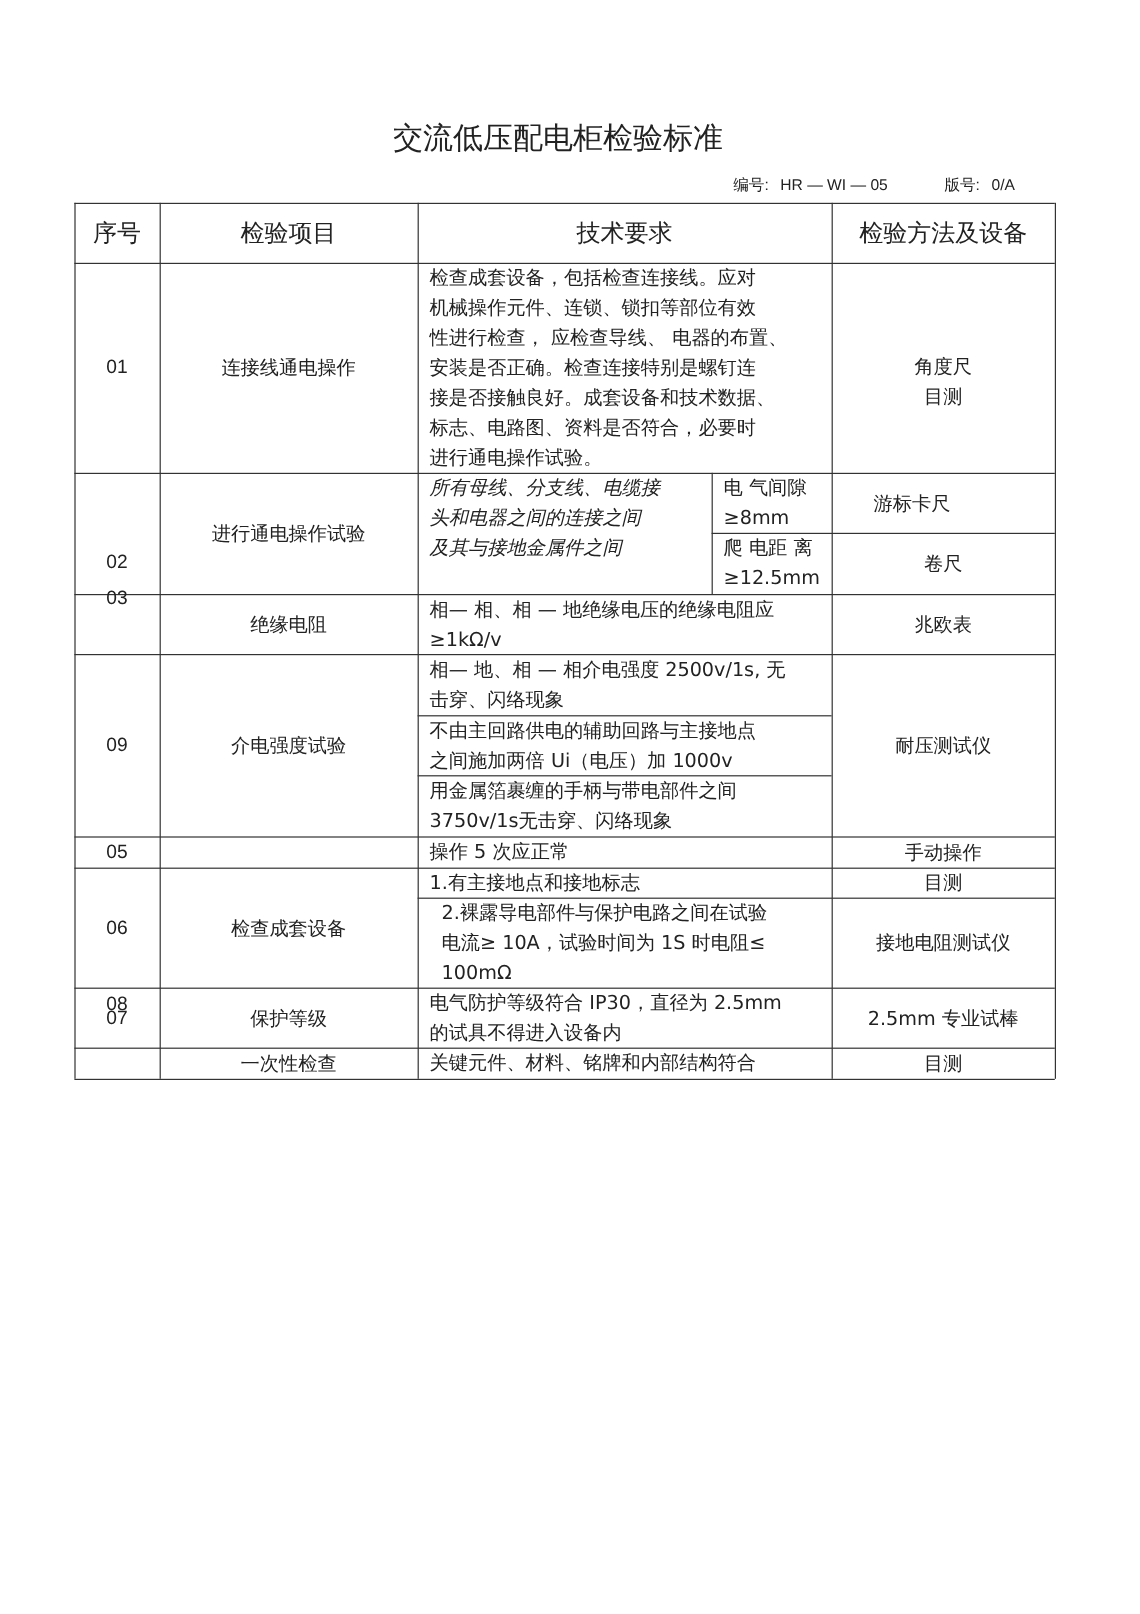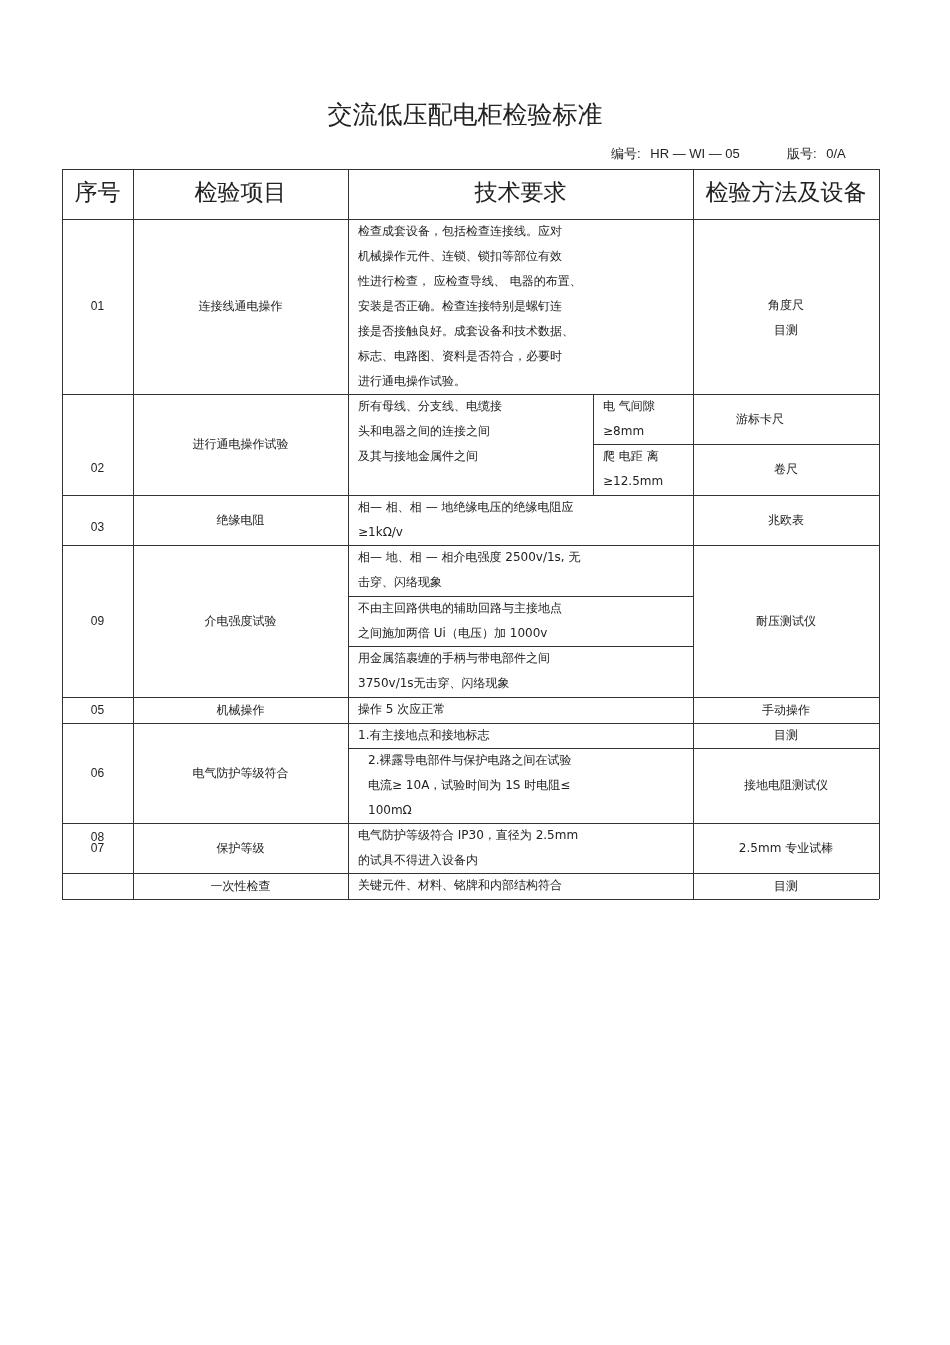--- a/index.html
+++ b/index.html
@@ -6,23 +6,23 @@
     body { width: 950px; height: 1345px; position: relative; overflow: hidden;
            font-family: "DejaVu Sans", "Liberation Sans", sans-serif; color: #1a1a1a; }
     .title { position: absolute; left: 0; top: 98px; width: 930px; text-align: center;
              font-size: 25px; font-family: "DejaVu Sans", sans-serif; letter-spacing: 0px; color: #222; }
     .meta { position: absolute; top: 145px; font-size: 13px; color: #222;
             font-family: "Liberation Sans", "DejaVu Sans", sans-serif; }
     .grid { position: absolute; left: 0; top: 0; width: 950px; height: 1345px; }
     .hl { position: absolute; height: 0; border-top: 1.5px solid #333; }
     .vl { position: absolute; width: 0; border-left: 1.5px solid #333; }
     .cell { position: absolute; display: flex; align-items: center; justify-content: center;
-            text-align: center; box-sizing: border-box; font-size: 12px; line-height: 25px; color: #222; }
+            text-align: center; box-sizing: border-box; font-size: 16px; line-height: 25px; color: #222; }
     .cell.left { justify-content: flex-start; text-align: left; align-items: flex-start; padding-left: 10px; padding-top: 0px; }
-    .hdr { font-size: 23px; font-family: Liberation Mono, monospace; }
+    .hdr { font-size: 20px; }
     .num { font-family: "Liberation Sans", "DejaVu Sans", sans-serif; }
     .txt { white-space: pre-line; }
   </style>
 </head>
 <body>
 
 <div class="title">交流低压配电柜检验标准</div>
 
 <div class="meta" style="left:611px;">
   <span>编号:</span>
@@ -70,53 +70,52 @@
 性进行检查， 应检查导线、 电器的布置、
 安装是否正确。检查连接特别是螺钉连
 接是否接触良好。成套设备和技术数据、
 标志、电路图、资料是否符合，必要时
 进行通电操作试验。</div>
   <div class="cell txt" style="left:693px; top:219px; width:186px; height:175px;margin-top:11px;">角度尺
 目测</div>
 
   <div class="cell num" style="left:62px; top:394px; width:71px; height:101px;margin-top:24px;">02</div>
   <div class="cell" style="left:133px; top:394px; width:215px; height:101px;">进行通电操作试验</div>
-  <div class="cell left txt" style="left:348px; top:394px; width:245px; height:101px;">所有母线、分支线、电缆接
+  <div class="cell left txt" style="left:348px; top:394px; width:245px; height:101px;font-style:italic;">所有母线、分支线、电缆接
 头和电器之间的连接之间
 及其与接地金属件之间</div>
   <div class="cell left txt" style="left:593px; top:394px; width:100px; height:50px;">电 气间隙
 ≥8mm</div>
   <div class="cell left txt" style="left:593px; top:444px; width:100px; height:51px;">爬 电距 离
 ≥12.5mm</div>
   <div class="cell" style="left:667px; top:394px; width:186px; height:50px;">游标卡尺</div>
   <div class="cell" style="left:693px; top:444px; width:186px; height:51px;">卷尺</div>
 
-  <div class="cell num" style="left:62px; top:502px; width:71px; height:50px;">03</div>
+  <div class="cell num" style="left:62px; top:473px; width:71px; height:50px;">03</div>
   <div class="cell" style="left:133px; top:495px; width:215px; height:50px;">绝缘电阻</div>
   <div class="cell left txt" style="left:348px; top:495px; width:345px; height:50px;">相— 相、相 — 地绝缘电压的绝缘电阻应
 ≥1kΩ/v</div>
   <div class="cell" style="left:693px; top:495px; width:186px; height:50px;">兆欧表</div>
 
   <div class="cell num" style="left:62px; top:545px; width:71px; height:152px;">09</div>
   <div class="cell" style="left:133px; top:545px; width:215px; height:152px;">介电强度试验</div>
   <div class="cell left txt" style="left:348px; top:545px; width:345px; height:51px;">相— 地、相 — 相介电强度  2500v/1s, 无
 击穿、闪络现象</div>
   <div class="cell left txt" style="left:348px; top:596px; width:345px; height:50px;">不由主回路供电的辅助回路与主接地点
 之间施加两倍  Ui（电压）加  1000v</div>
   <div class="cell left txt" style="left:348px; top:646px; width:345px; height:51px;">用金属箔裹缠的手柄与带电部件之间
 3750v/1s无击穿、闪络现象</div>
   <div class="cell" style="left:693px; top:545px; width:186px; height:152px;">耐压测试仪</div>
 
   <div class="cell num" style="left:62px; top:697px; width:71px; height:26px;">05</div>
-  <div class="cell" style="left:133px; top:697px; width:215px; height:26px;">机械操作</div>
   <div class="cell left txt" style="left:348px; top:697px; width:345px; height:26px;">操作 5 次应正常</div>
   <div class="cell" style="left:693px; top:697px; width:186px; height:26px;">手动操作</div>
 
   <div class="cell num" style="left:62px; top:723px; width:71px; height:100px;">06</div>
-  <div class="cell" style="left:133px; top:723px; width:215px; height:100px;">电气防护等级符合</div>
+  <div class="cell" style="left:133px; top:723px; width:215px; height:100px;">检查成套设备</div>
   <div class="cell left txt" style="left:348px; top:723px; width:345px; height:25px;">1.有主接地点和接地标志</div>
   <div class="cell left txt" style="left:348px; top:748px; width:345px; height:75px;padding-left:20px;">2.裸露导电部件与保护电路之间在试验
 电流≥ 10A，试验时间为    1S  时电阻≤
 100mΩ</div>
   <div class="cell" style="left:693px; top:723px; width:186px; height:25px;">目测</div>
   <div class="cell" style="left:693px; top:748px; width:186px; height:75px;">接地电阻测试仪</div>
 
   <div class="cell num" style="left:62px; top:823px; width:71px; height:50px;">07</div>
   <div class="cell" style="left:133px; top:823px; width:215px; height:50px;">保护等级</div>
   <div class="cell left txt" style="left:348px; top:823px; width:345px; height:50px;">电气防护等级符合   IP30，直径为  2.5mm

